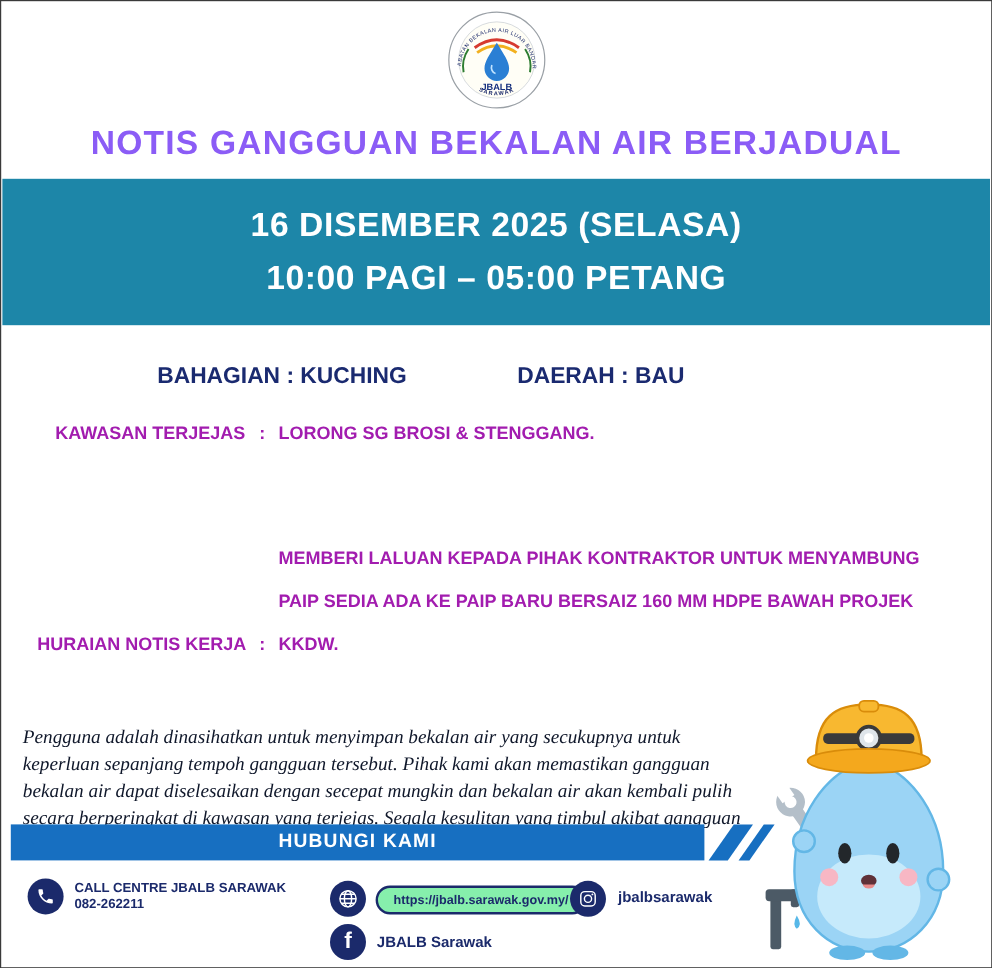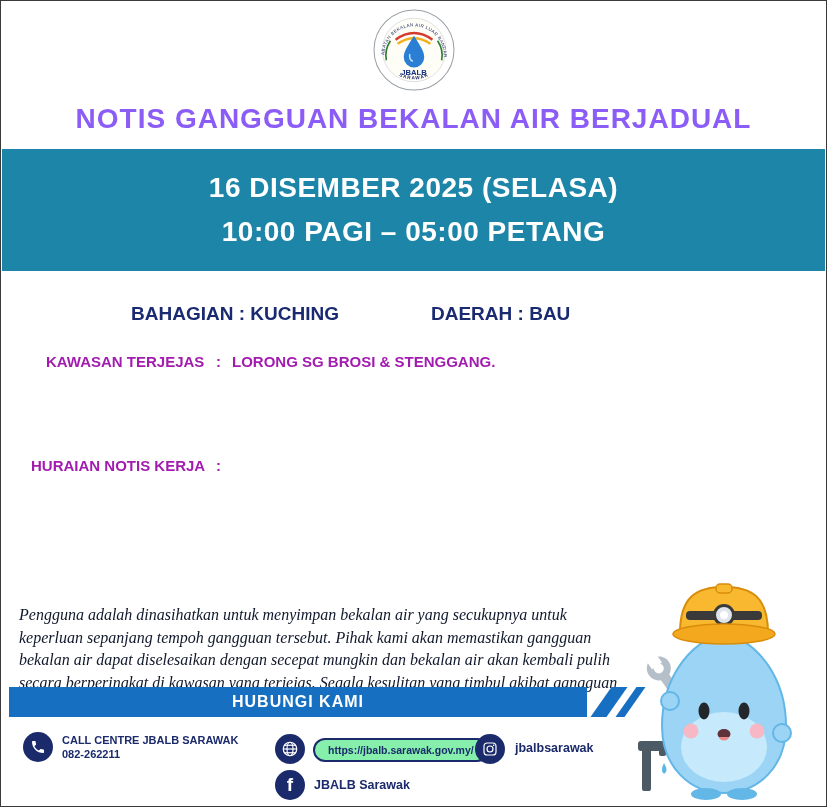--- a/index.html
+++ b/index.html
@@ -103,20 +103,25 @@
 
   <div class="info-row kawasan-row">
     <span class="label">KAWASAN TERJEJAS</span>
     <span class="colon">:</span>
     <span class="value">LORONG SG BROSI &amp; STENGGANG.</span>
   </div>
 
   <div class="info-row huraian-row">
     <span class="label">HURAIAN NOTIS KERJA</span>
     <span class="colon">:</span>
+    <span class="value">
+      <span style="display:block">MEMBERI LALUAN KEPADA PIHAK KONTRAKTOR UNTUK MENYAMBUNG</span>
+      <span style="display:block">PAIP SEDIA ADA KE PAIP BARU BERSAIZ 160 MM HDPE BAWAH PROJEK</span>
+      <span style="display:block">KKDW.</span>
+    </span>
   </div>
 
   <p class="advisory">Pengguna adalah dinasihatkan untuk menyimpan bekalan air yang secukupnya untuk keperluan sepanjang tempoh gangguan tersebut. Pihak kami akan memastikan gangguan bekalan air dapat diselesaikan dengan secepat mungkin dan bekalan air akan kembali pulih secara berperingkat di kawasan yang terjejas. Segala kesulitan yang timbul akibat gangguan ini adalah sangat dikesali.</p>
 
   <div class="hubungi-banner">
     <span>HUBUNGI KAMI</span>
   </div>
   <div class="stripe s1"></div>
   <div class="stripe s2"></div>
 

